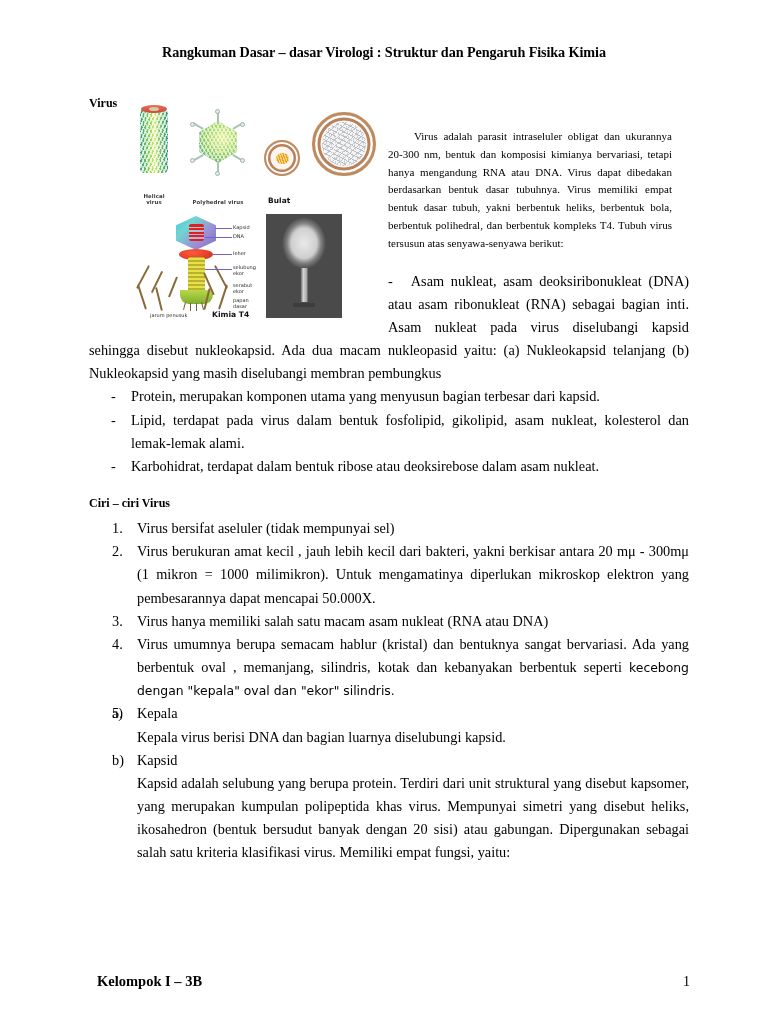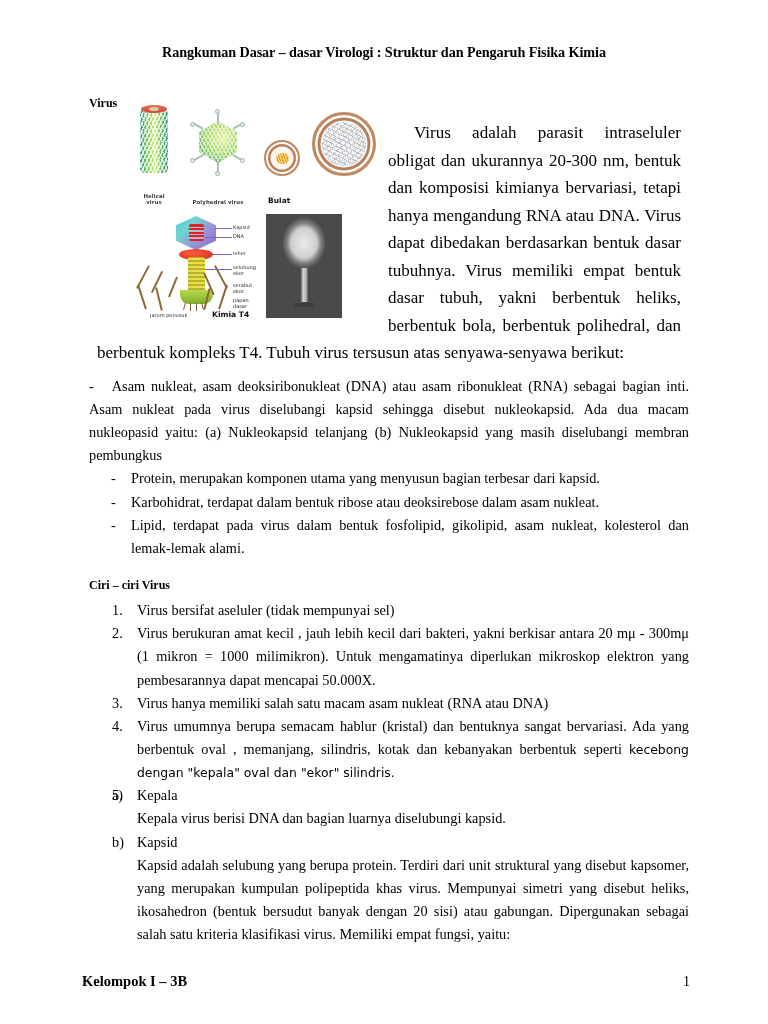--- a/index.html
+++ b/index.html
@@ -195,22 +195,22 @@
   }
   .mg-plate {
     position: absolute; left: 50%; top: 86%;
     transform: translateX(-50%);
     width: 22px; height: 4px;
     background: #3d3d3d;
   }
 
   
   p.body {
-    margin: 8px;
-    font-size: 17px;
+    margin: 17px;
+    font-size: 11px;
     line-height: 1.62;
     text-align: justify;
   }
   p.intro { text-indent: 26px; }
   .clear { clear: both; }
 
   ul.dash, ol.num, ol.alpha { margin: 0; padding: 0; list-style: none; }
   ul.dash > li {
     position: relative;
     padding-left: 42px;
@@ -241,21 +241,21 @@
     position: absolute; left: 23px; top: 0; width: 24px;
   }
   .sub-line { display: block; }
   .alt-font {
     font-family: "DejaVu Sans", "Liberation Sans", sans-serif;
     font-size: 12.4px;
   }
 
   .footer {
     position: absolute;
-    left: 82px;
+    left: 97px;
     right: 78px;
     bottom: 34px;
     display: flex;
     justify-content: space-between;
     align-items: baseline;
   }
   .footer-left { font-weight: bold; font-size: 14.5px; }
   .footer-right { font-size: 14px; }
 </style>
 </head>
@@ -366,22 +366,22 @@
     </div>
 
     <p class="body intro">Virus adalah parasit intraseluler obligat dan ukurannya 20-300 nm, bentuk dan komposisi kimianya bervariasi, tetapi hanya mengandung RNA atau DNA. Virus dapat dibedakan berdasarkan bentuk dasar tubuhnya. Virus memiliki empat bentuk dasar tubuh, yakni berbentuk heliks, berbentuk bola, berbentuk polihedral, dan berbentuk kompleks T4. Tubuh virus tersusun atas senyawa-senyawa berikut:</p>
 
     <p class="wrap-bullet"><span class="dash-mark">-</span><span>Asam nukleat, asam deoksiribonukleat (DNA) atau asam ribonukleat (RNA) sebagai bagian inti. Asam nukleat pada virus diselubangi kapsid sehingga disebut nukleokapsid. Ada dua macam nukleopasid yaitu: (a) Nukleokapsid telanjang (b) Nukleokapsid yang masih diselubangi membran pembungkus</span></p>
 
     <div class="clear"></div>
 
     <ul class="dash">
       <li>Protein, merupakan komponen utama yang menyusun bagian terbesar dari kapsid.</li>
+      <li>Lipid, terdapat pada virus dalam bentuk fosfolipid, gikolipid, asam nukleat, kolesterol dan lemak-lemak alami.</li>
       <li>Karbohidrat, terdapat dalam bentuk ribose atau deoksirebose dalam asam nukleat.</li>
-      <li>Lipid, terdapat pada virus dalam bentuk fosfolipid, gikolipid, asam nukleat, kolesterol dan lemak-lemak alami.</li>
     </ul>
 
     <div class="h-section spaced-top">Ciri – ciri Virus</div>
 
     <ol class="num">
       <li><span class="marker">1.</span><span>Virus bersifat aseluler (tidak mempunyai sel)</span></li>
       <li><span class="marker">2.</span><span>Virus berukuran amat kecil , jauh lebih kecil dari bakteri, yakni berkisar antara 20 mμ - 300mμ (1 mikron = 1000 milimikron). Untuk mengamatinya diperlukan mikroskop elektron yang pembesarannya dapat mencapai 50.000X.</span></li>
       <li><span class="marker">3.</span><span>Virus hanya memiliki salah satu macam asam nukleat (RNA atau DNA)</span></li>
       <li><span class="marker">4.</span><span>Virus umumnya berupa semacam hablur (kristal) dan bentuknya sangat bervariasi. Ada yang berbentuk oval , memanjang, silindris, kotak dan kebanyakan berbentuk seperti </span><span class="alt-font">kecebong dengan "kepala" oval dan "ekor" silindris.</span></li>
       <li><span class="marker">5.</span></li>

